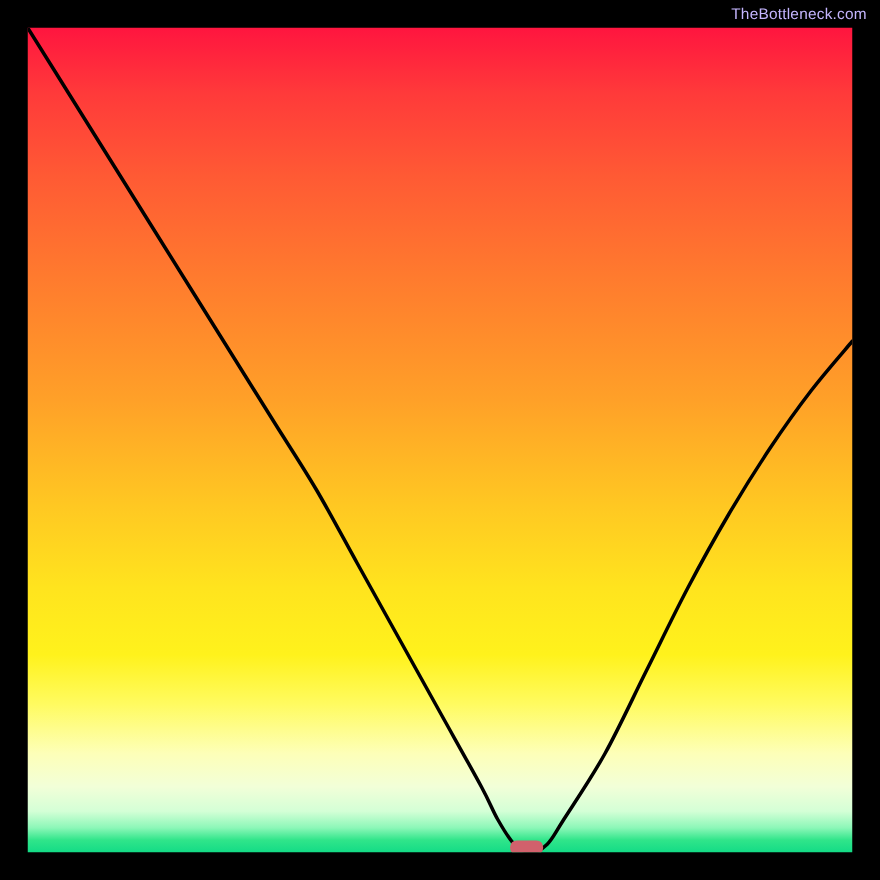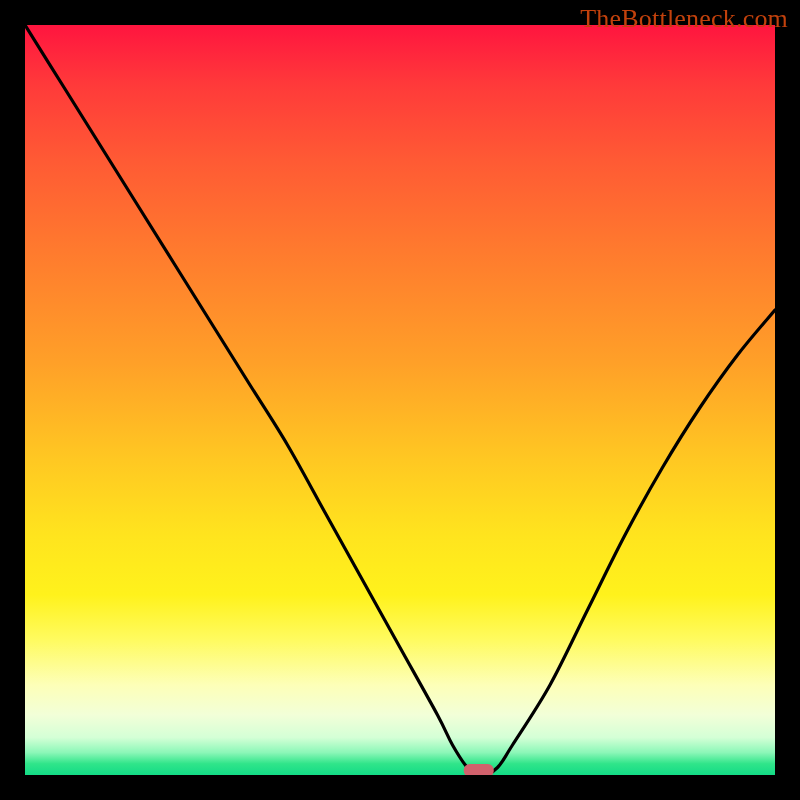--- a/index.html
+++ b/index.html
@@ -15,26 +15,25 @@
     position: relative;
     width: 800px;
     height: 800px;
     background: #000000;
     box-sizing: border-box;
   }
   .watermark {
     position: absolute;
     top: 4px;
     right: 12px;
-    color: #c2410c;
-    font-size: 26px;
+    color: #c4b5fd;
+    font-size: 14px;
     font-weight: 500;
     z-index: 5;
     letter-spacing: 0.2px;
-    font-family: Liberation Serif, serif;
   }
   .plot-area {
     position: absolute;
     left: 25px;
     top: 25px;
     width: 750px;
     height: 750px;
     overflow: hidden;
   }
   .gradient-bg {

